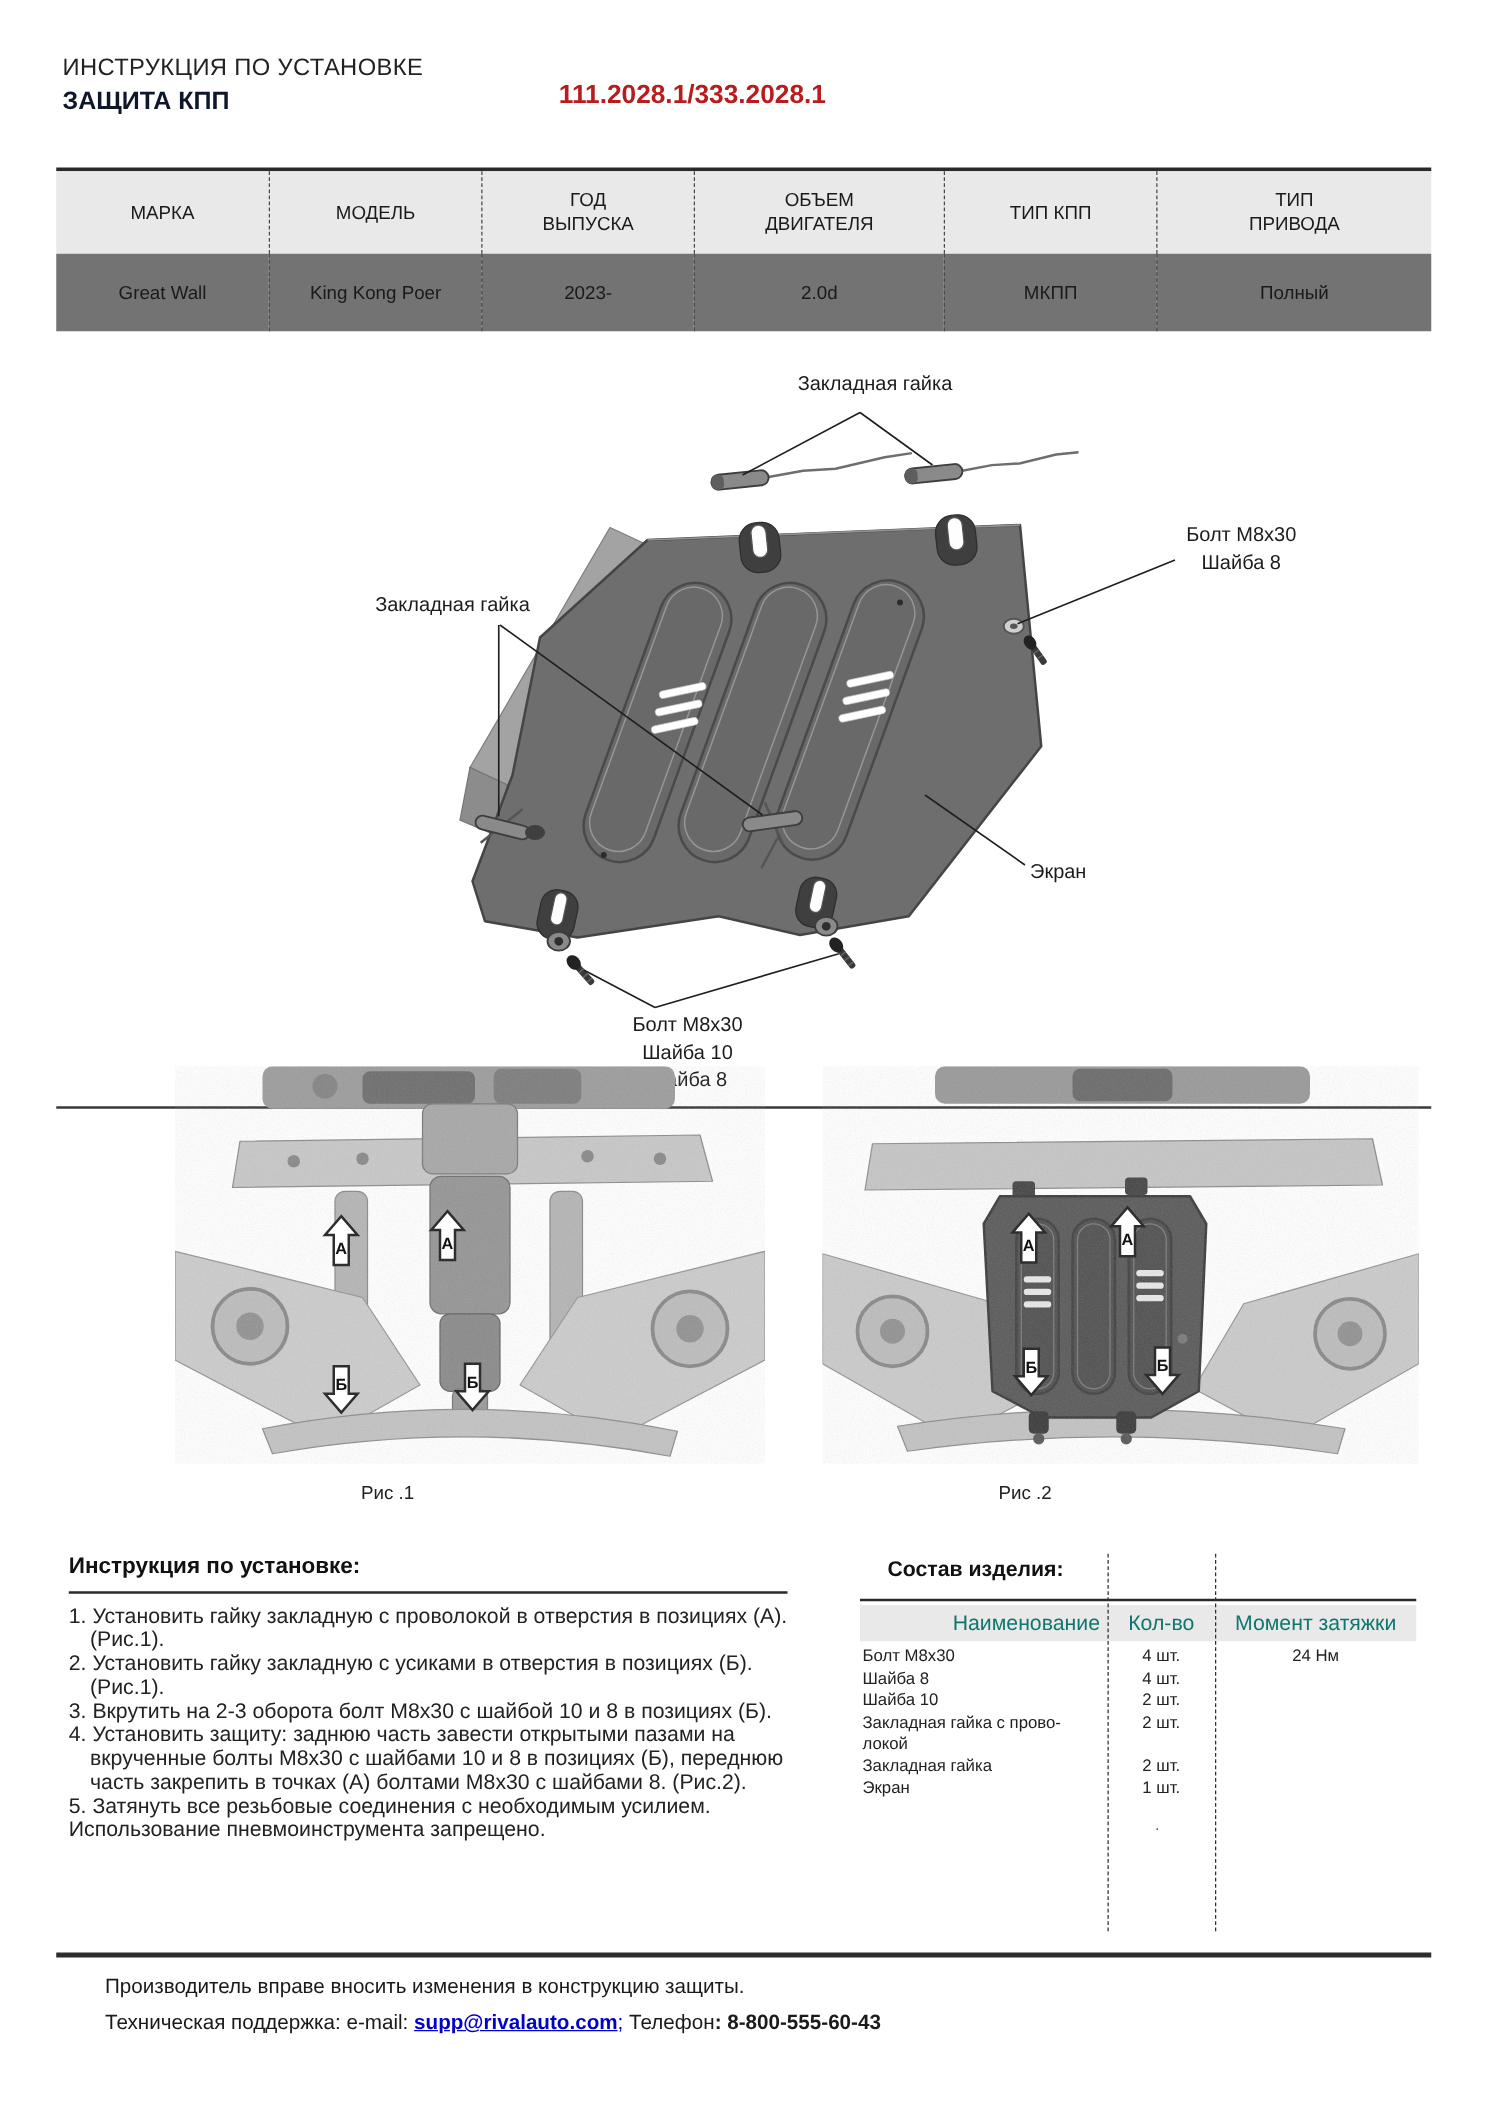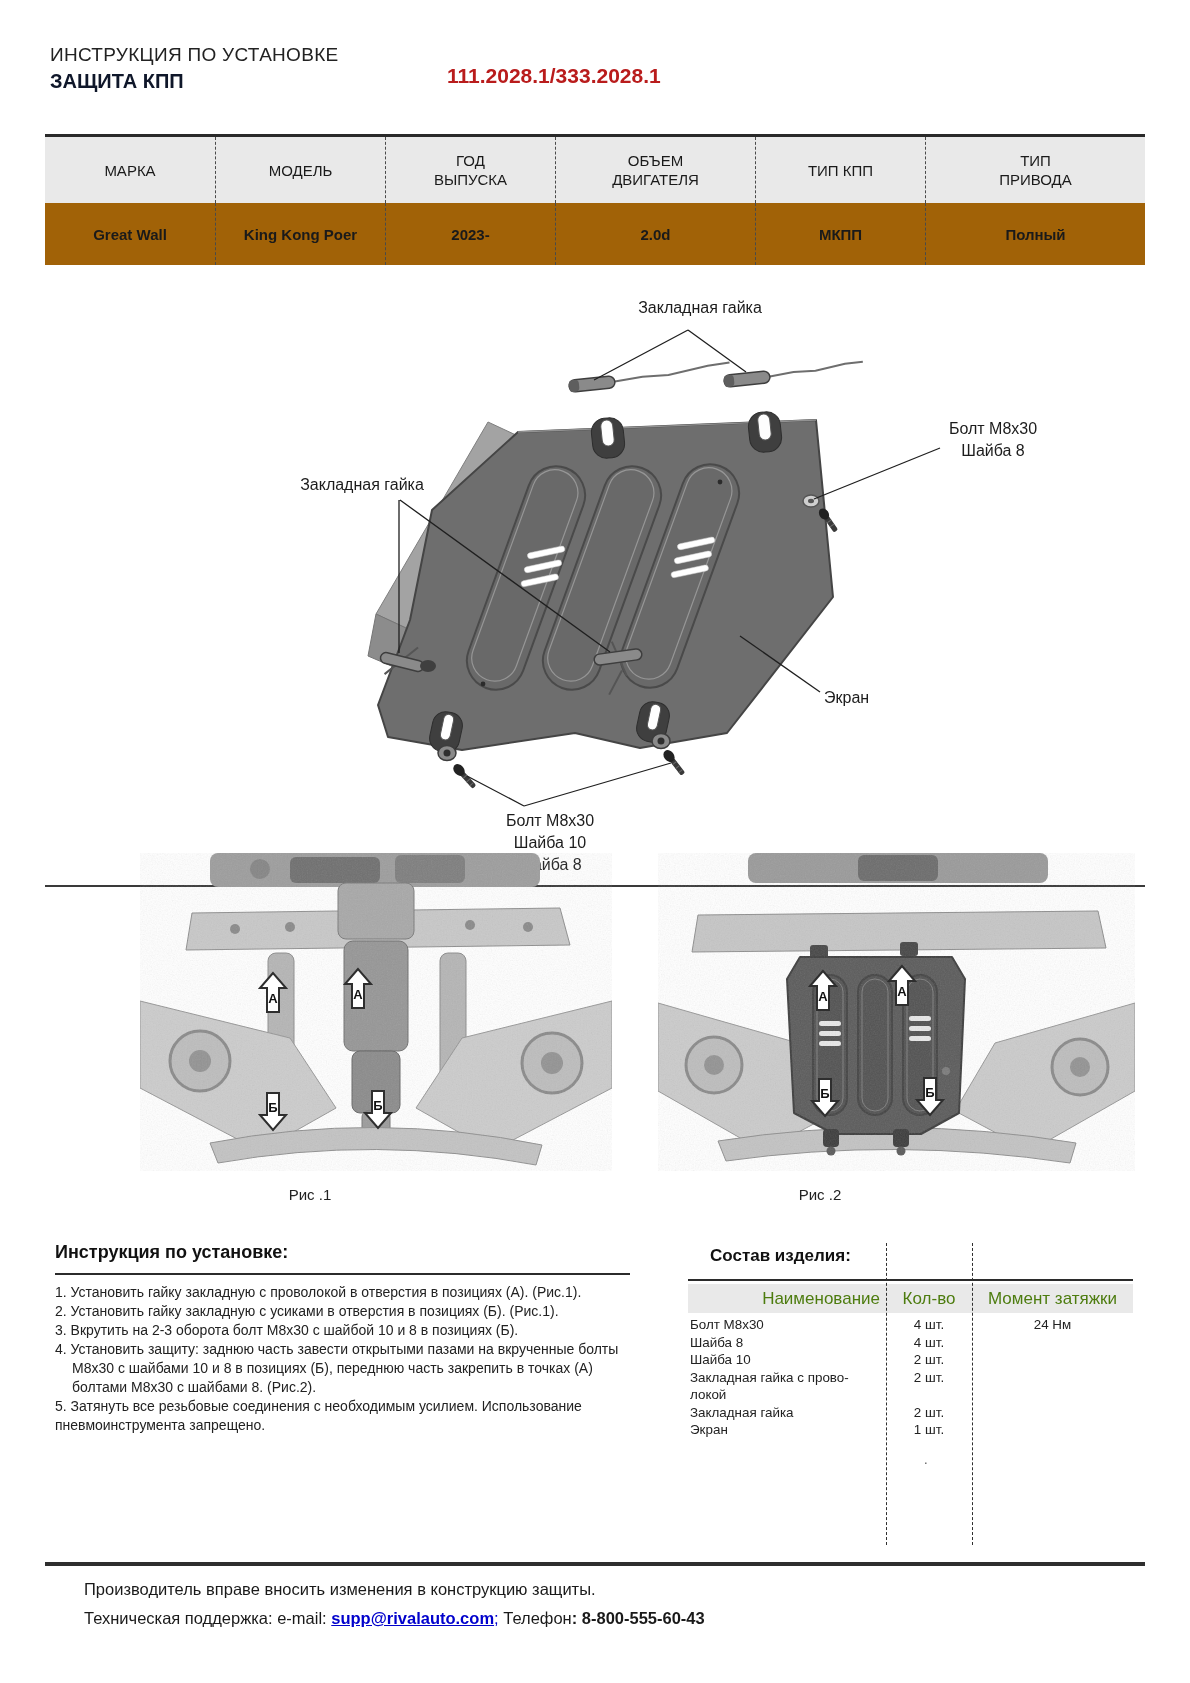--- a/index.html
+++ b/index.html
@@ -14,44 +14,44 @@
   .product{left:50px;top:70px;font-size:20px;font-weight:bold;color:#0f172a;}
   .part-no{left:447px;top:64px;font-size:21px;font-weight:bold;color:#b91c1c;}
 
   
   .vtable{left:45px;top:134px;width:1100px;border-top:3px solid #2a2a2a;}
   .vrow{display:flex;}
   .vcell{box-sizing:border-box;display:flex;align-items:center;justify-content:center;
          text-align:center;font-size:15px;border-left:1px dashed #4a4a4a;line-height:19px;}
   .vcell:first-child{border-left:none;}
   .vhead .vcell{height:66px;background:#e9e9e9;}
-  .vdata .vcell{height:62px;background:#a16207;font-weight:bold;}
+  .vdata .vcell{height:62px;background:#737373;}
   .c0{width:170px}.c1{width:170px}.c2{width:170px}.c3{width:200px}.c4{width:170px}.c5{width:220px}
 
   
   .dlabel{font-size:16px;line-height:22px;color:#1c1c1c;}
 
   
   .fig-caption{font-size:15px;color:#222;}
 
   
   .divider{left:45px;top:885px;width:1100px;height:2px;background:#3a3a3a;}
 
   
   .ins-title{left:55px;top:1242px;font-size:18px;font-weight:bold;color:#111;}
   .ins-rule{left:55px;top:1273px;width:575px;height:2px;background:#2b2b2b;}
-  .steps{left:55px;top:1283px;width:588px;font-size:14px;line-height:19px;color:#222;}
+  .steps{left:55px;top:1283px;width:588px;font-size:17px;line-height:19px;color:#222;}
   .step{padding-left:17px;text-indent:-17px;}
   .step-plain{padding-left:0;text-indent:0;}
 
   
   .parts-title{left:710px;top:1246px;font-size:17px;font-weight:bold;color:#111;}
   .parts-rule{left:688px;top:1279px;width:445px;height:2px;background:#2b2b2b;}
   .parts-band{left:688px;top:1284px;width:445px;height:29px;background:#e9e9e9;}
-  .col-h{font-size:17px;color:#4d7c0f;top:1289px;}
+  .col-h{font-size:17px;color:#0f766e;top:1289px;}
   .colh-name{left:688px;width:192px;text-align:right;}
   .colh-qty{left:886px;width:86px;text-align:center;}
   .colh-torque{left:972px;width:161px;text-align:center;}
   .pdash{width:0;height:302px;top:1243px;border-left:1.5px dashed #2f2f2f;}
   .pdash1{left:886px;} .pdash2{left:972px;}
   .prows{left:688px;top:1316px;width:445px;font-size:13.4px;line-height:17.5px;color:#222;}
   .prow{display:flex;align-items:flex-start;}
   .pname{width:198px;padding-left:2px;box-sizing:border-box;}
   .pqty{width:86px;text-align:center;}
   .ptorq{width:161px;text-align:center;}

